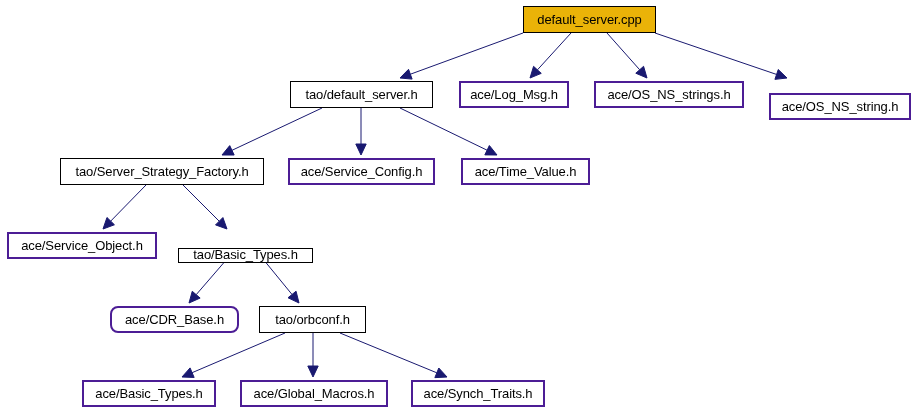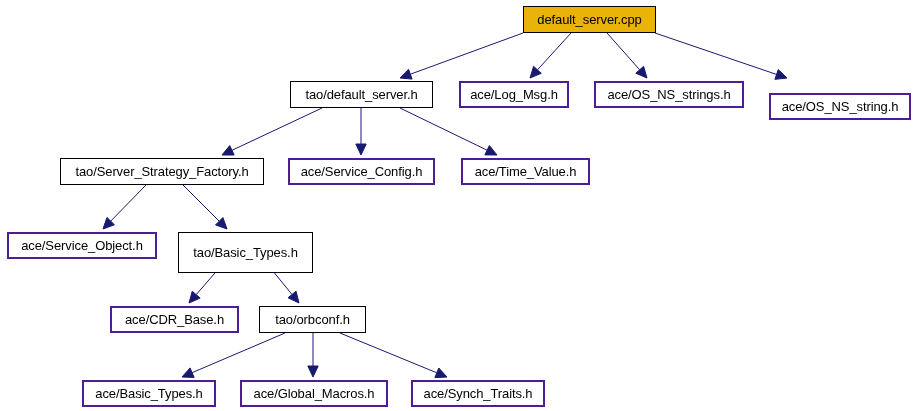--- a/index.html
+++ b/index.html
@@ -112,24 +112,24 @@
       </div>
       <div class="node-box" style="left: 288px; top: 158px; width: 147px; height: 27px;">
         <span class="node-label">ace/Service_Config.h</span>
       </div>
       <div class="node-box" style="left: 461px; top: 158px; width: 129px; height: 27px;">
         <span class="node-label">ace/Time_Value.h</span>
       </div>
       <div class="node-box" style="left: 7px; top: 232px; width: 150px; height: 27px;">
         <span class="node-label">ace/Service_Object.h</span>
       </div>
-      <div class="node-box emph" style="left: 178px; top: 232px; width: 135px; height: 41px;">
+      <div class="node-box emph" style="left: 178px; top: 248px; width: 135px; height: 15px; align-items: flex-end;">
         <span class="node-label">tao/Basic_Types.h</span>
       </div>
-      <div class="node-box" style="left: 110px; top: 306px; width: 129px; height: 27px;">
+      <div class="node-box" style="left: 110px; top: 306px; width: 129px; height: 27px; border-radius: 8px;">
         <span class="node-label">ace/CDR_Base.h</span>
       </div>
       <div class="node-box emph" style="left: 259px; top: 306px; width: 107px; height: 27px;">
         <span class="node-label">tao/orbconf.h</span>
       </div>
       <div class="node-box" style="left: 82px; top: 380px; width: 134px; height: 27px;">
         <span class="node-label">ace/Basic_Types.h</span>
       </div>
       <div class="node-box" style="left: 240px; top: 380px; width: 148px; height: 27px;">
         <span class="node-label">ace/Global_Macros.h</span>

